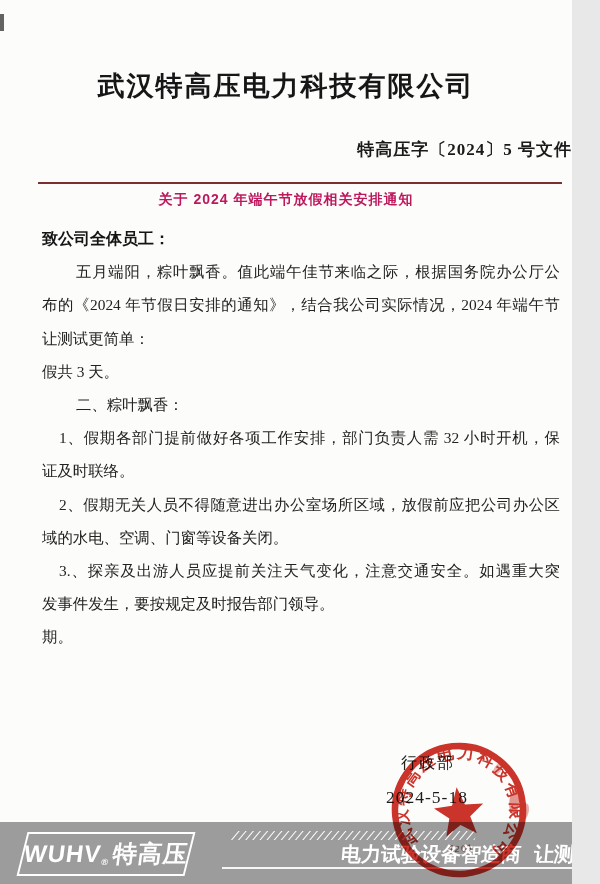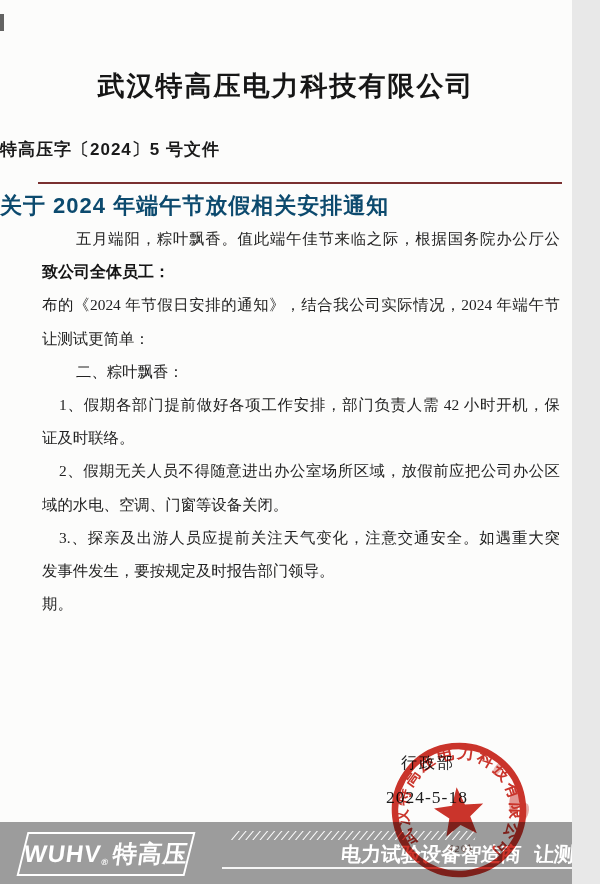--- a/index.html
+++ b/index.html
@@ -3,27 +3,27 @@
 <meta charset="utf-8">
 <title>Notice</title>
 <style>
   html,body{margin:0;padding:0;background:#e8e8e8;}
   .page{position:relative;width:572px;height:884px;background:#fcfcfb;overflow:hidden;
         font-family:"Liberation Serif",serif;color:#1e1e1e;}
   .corner-mark{position:absolute;left:0;top:14px;width:4px;height:17px;background:#3c3c3c;opacity:.8;}
   .hdr-company{position:absolute;top:68px;left:0;width:100%;text-align:center;
         font-family:"Liberation Sans",sans-serif;font-weight:700;font-size:27px;
         letter-spacing:2px;color:#161616;}
-  .hdr-doc{position:absolute;top:138px;left:0;width:100%;text-align:left;
-        font-family:Liberation Sans, sans-serif;font-weight:700;font-size:17px;
+  .hdr-doc{position:absolute;top:138px;left:0;width:100%;text-align:right;
+        font-family:Liberation Serif, serif;font-weight:700;font-size:17px;
         letter-spacing:1px;color:#1a1a1a;}
   .hdr-rule{position:absolute;top:182px;left:38px;width:524px;height:2px;background:#7a3030;}
-  .hdr-title{position:absolute;top:191px;left:0;width:100%;text-align:left;
-        font-family:"Liberation Sans",sans-serif;font-weight:700;font-size:22px;
-        letter-spacing:1px;color:#0c4a6e;}
+  .hdr-title{position:absolute;top:191px;left:0;width:100%;text-align:center;
+        font-family:"Liberation Sans",sans-serif;font-weight:700;font-size:14px;
+        letter-spacing:1px;color:#be185d;}
   .doc-body{position:absolute;top:222px;left:42px;width:518px;}
   .line{height:33.2px;line-height:33.2px;font-size:15.4px;color:#222;}
   .line.justify{text-align:justify;text-align-last:justify;}
   .line.indent1{text-indent:17px;}
   .line.indent2{text-indent:34px;}
   .line.bold{font-weight:700;font-family:"Liberation Sans",sans-serif;font-size:16px;color:#141414;}
   .sig-dept{position:absolute;left:401px;top:753px;font-size:16px;color:#222;letter-spacing:2px;z-index:2;}
   .sig-date{position:absolute;left:386px;top:787px;font-size:17.5px;color:#1c1c1c;letter-spacing:1px;z-index:2;}
   .stamp{position:absolute;left:384px;top:735px;width:150px;height:150px;z-index:5;
         mix-blend-mode:multiply;opacity:.93;transform:rotate(-6deg);}
@@ -50,26 +50,27 @@
 <div class="page">
 
   <div class="corner-mark"></div>
 
   <div class="hdr-company">武汉特高压电力科技有限公司</div>
   <div class="hdr-doc">特高压字〔2024〕5 号文件</div>
   <div class="hdr-rule" style="background: rgb(122, 48, 48);"></div>
   <div class="hdr-title">关于 2024 年端午节放假相关安排通知</div>
 
   <div class="doc-body">
+      <div class="line bold">致公司全体员工：</div>
       <div class="line justify indent2">五月端阳，粽叶飘香。值此端午佳节来临之际，根据国务院办公厅公</div>
-      <div class="line bold">致公司全体员工：</div>
       <div class="line justify">布的《2024 年节假日安排的通知》，结合我公司实际情况，2024 年端午节</div>
       <div class="line">让测试更简单：</div>
+      <div class="line">假共 3 天。</div>
       <div class="line indent2">二、粽叶飘香：</div>
-      <div class="line justify indent1">1、假期各部门提前做好各项工作安排，部门负责人需 42 小时开机，保</div>
+      <div class="line justify indent1">1、假期各部门提前做好各项工作安排，部门负责人需 32 小时开机，保</div>
       <div class="line">证及时联络。</div>
       <div class="line justify indent1">2、假期无关人员不得随意进出办公室场所区域，放假前应把公司办公区</div>
       <div class="line">域的水电、空调、门窗等设备关闭。</div>
       <div class="line justify indent1">3.、探亲及出游人员应提前关注天气变化，注意交通安全。如遇重大突</div>
       <div class="line">发事件发生，要按规定及时报告部门领导。</div>
       <div class="line">期。</div>
     </div>
 
   <div class="sig-dept">行政部</div>
   <div class="sig-date">2024-5-18</div>

